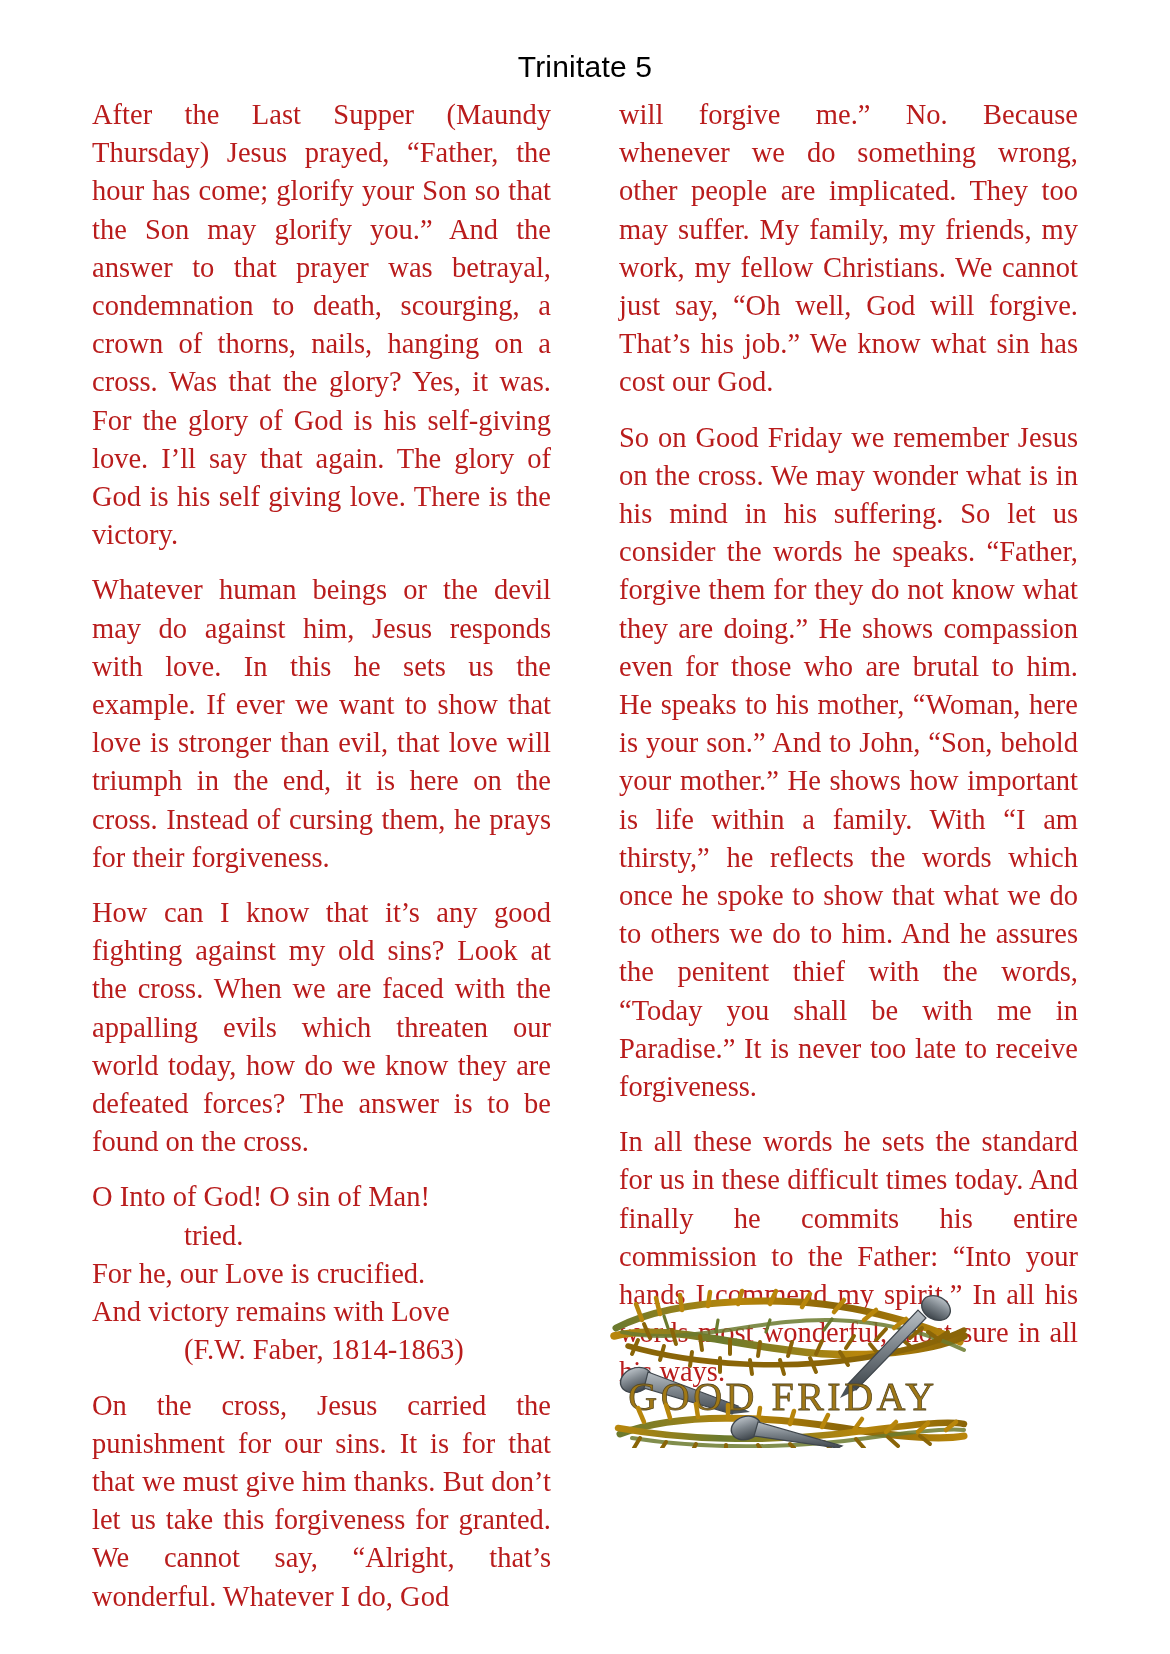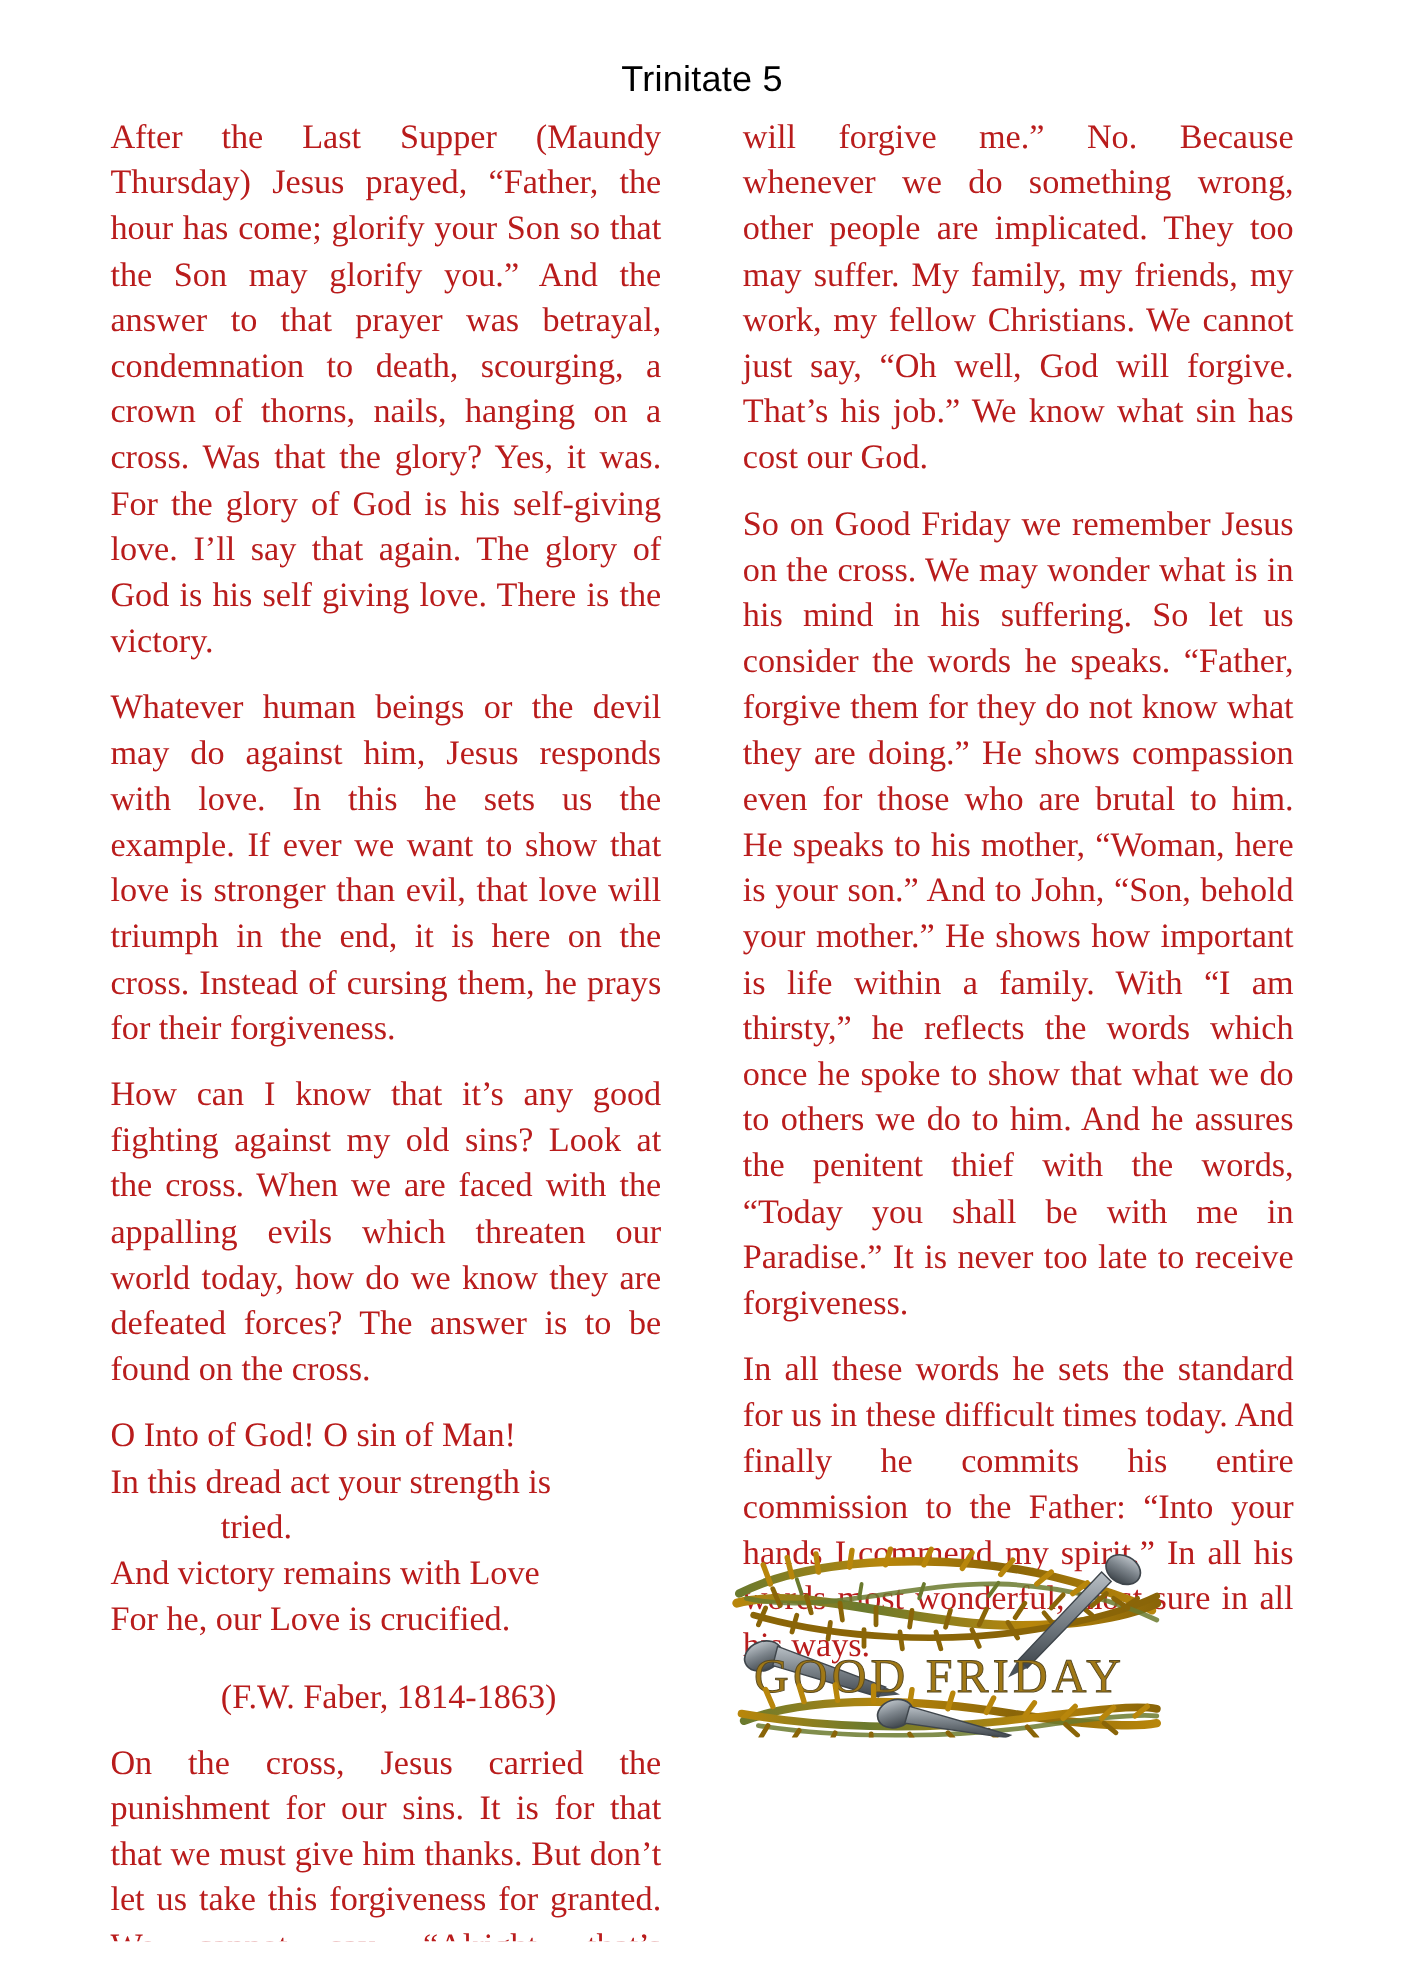--- a/index.html
+++ b/index.html
@@ -61,21 +61,20 @@
   .poem .line.nojust {
     text-align: left;
   }
   .poem .line.indent {
     text-align: left;
     padding-left: 92px;
   }
   .poem .line.attrib {
     text-align: left;
     padding-left: 92px;
-    margin-top: 26px;
   }
   
   .gf-wrap {
     position: absolute;
     left: 598px;
     top: 1288px;
     width: 370px;
     height: 160px;
   }
   .gf-svg {
@@ -93,24 +92,23 @@
 
   <div class="columns">
 
     <div class="col">
       <p>After the Last Supper (Maundy Thursday) Jesus prayed, “Father, the hour has come; glorify your Son so that the Son may glorify you.” And the answer to that prayer was betrayal, condemnation to death, scourging, a crown of thorns, nails, hanging on a cross. Was that the glory? Yes, it was. For the glory of God is his self-giving love. I’ll say that again. The glory of God is his self giving love. There is the victory.</p>
       <p>Whatever human beings or the devil may do against him, Jesus responds with love. In this he sets us the example. If ever we want to show that love is stronger than evil, that love will triumph in the end, it is here on the cross. Instead of cursing them, he prays for their forgiveness.</p>
       <p>How can I know that it’s any good fighting against my old sins? Look at the cross. When we are faced with the appalling evils which threaten our world today, how do we know they are defeated forces? The answer is to be found on the cross.</p>
 
       <div class="poem">
         <div class="line nojust">O Into of God! O sin of Man!</div>
-        <div class="line">In this dread act your strength is</div>
         <div class="line indent">tried.</div>
+        <div class="line">For he, our Love is crucified.</div>
         <div class="line nojust">And victory remains with Love</div>
-        <div class="line">For he, our Love is crucified.</div>
         <div class="line attrib">(F.W. Faber, 1814-1863)</div>
       </div>
 
       <p class="last">On the cross, Jesus carried the punishment for our sins. It is for that that we must give him thanks. But don’t let us take this forgiveness for granted. We cannot say, “Alright, that’s wonderful. Whatever I do, God</p>
     </div>
 
     <div class="col">
       <p>will forgive me.” No. Because whenever we do something wrong, other people are implicated. They too may suffer. My family, my friends, my work, my fellow Christians. We cannot just say, “Oh well, God will forgive. That’s his job.” We know what sin has cost our God.</p>
       <p>So on Good Friday we remember Jesus on the cross. We may wonder what is in his mind in his suffering. So let us consider the words he speaks. “Father, forgive them for they do not know what they are doing.” He shows compassion even for those who are brutal to him. He speaks to his mother, “Woman, here is your son.” And to John, “Son, behold your mother.” He shows how important is life within a family. With “I am thirsty,” he reflects the words which once he spoke to show that what we do to others we do to him. And he assures the penitent thief with the words, “Today you shall be with me in Paradise.” It is never too late to receive forgiveness.</p>
       <p class="last">In all these words he sets the standard for us in these difficult times today. And finally he commits his entire commission to the Father: “Into your hands I commend my spirit.” In all his words most wonderful, most sure in all his ways.</p>

